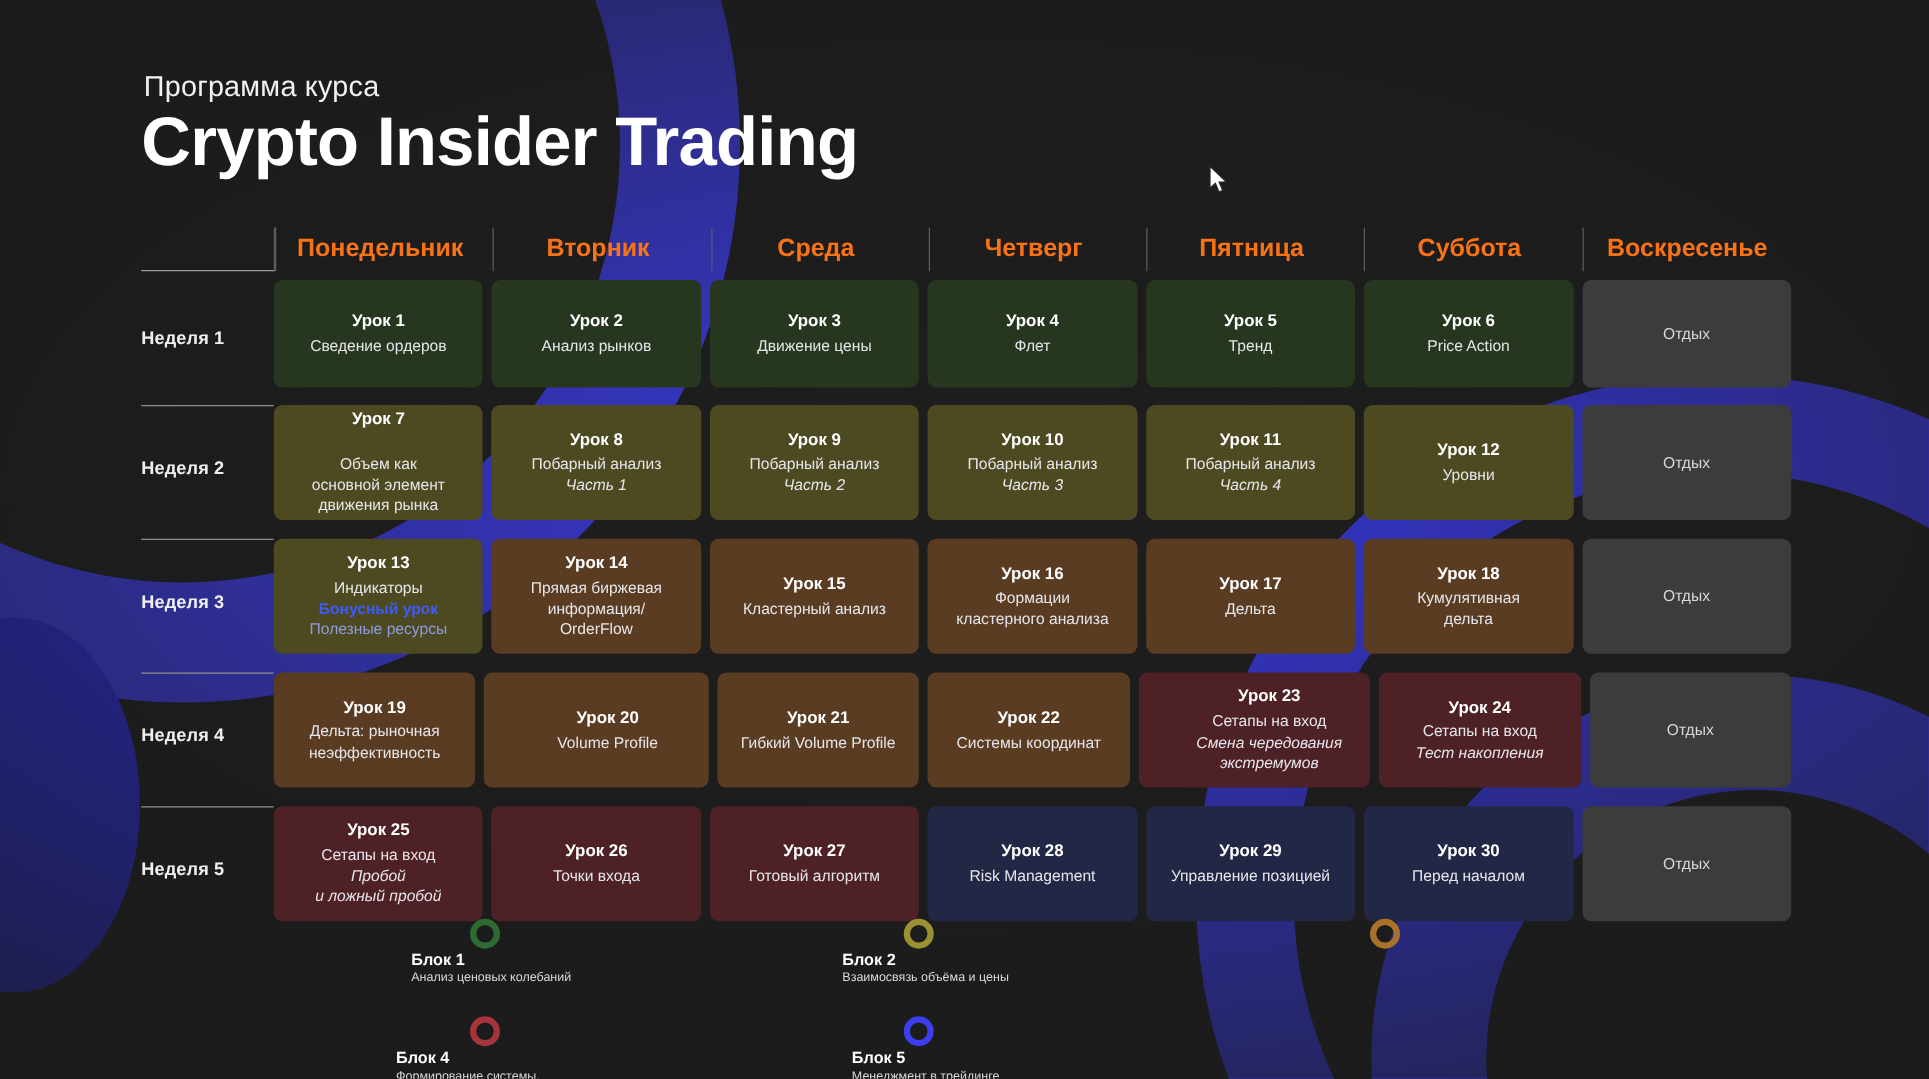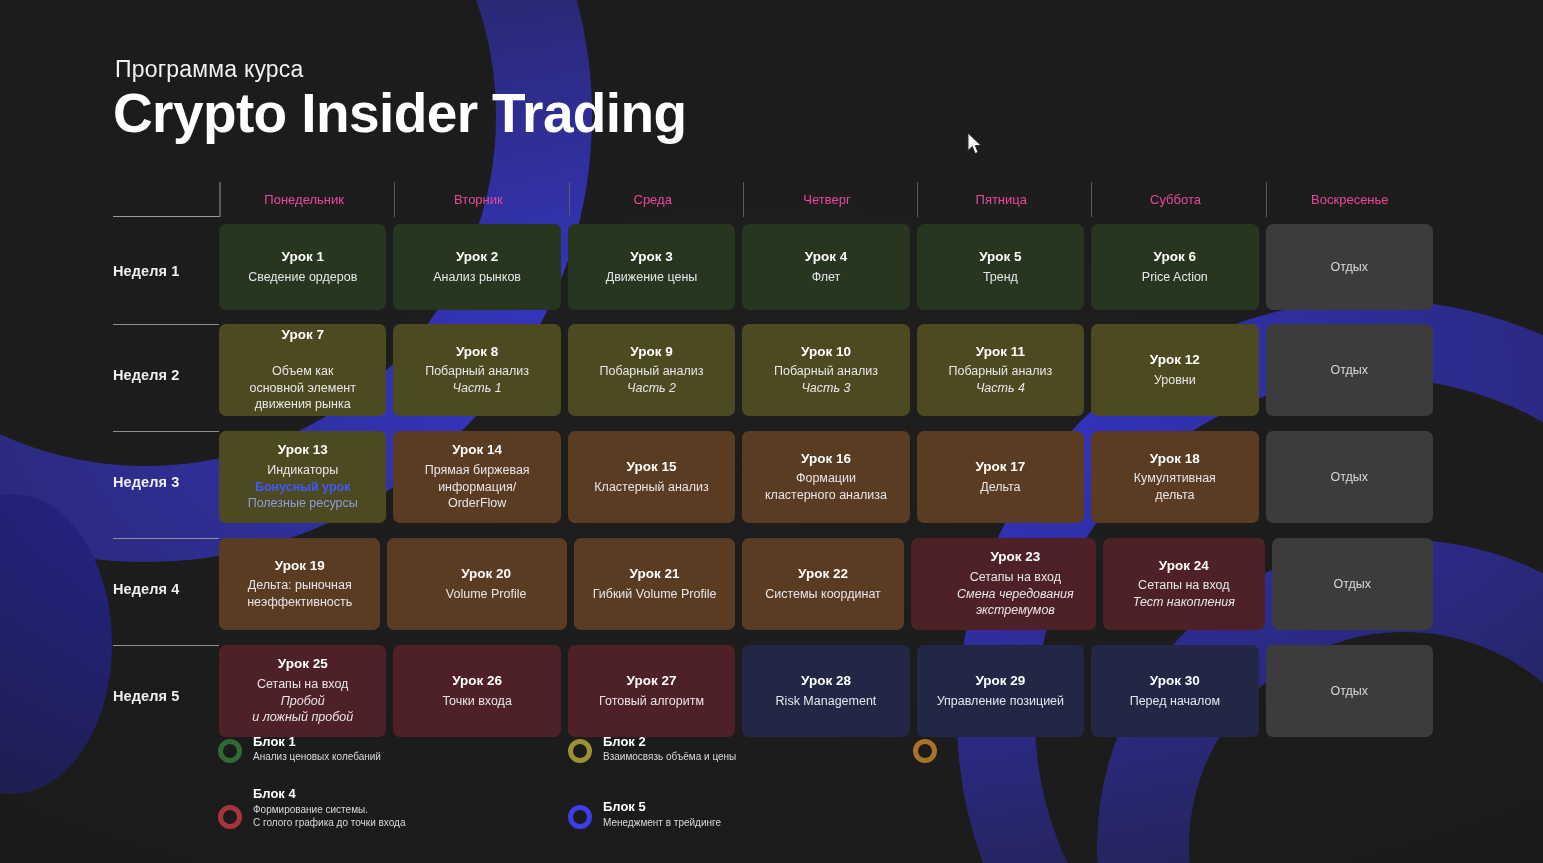--- a/index.html
+++ b/index.html
@@ -53,21 +53,21 @@
 
   .wk-col{
     width:106px;flex:0 0 106px;display:flex;align-items:center;
     font-size:14.5px;font-weight:700;color:#efeff2;letter-spacing:.1px;
   }
   .wk-col.hdr{border-right:1px solid #5b5b5b;border-bottom:1px solid #9a9a9a;}
   .wk-col.sep{border-top:1px solid #8f8f8f;}
 
   .daycell{
     flex:1 1 0;display:flex;align-items:center;justify-content:center;
-    font-size:13px;color:#ec4899;font-weight:400;
+    font-size:20px;color:#f97316;font-weight:700;
     border-left:1px solid #5b5b5b;
   }
   .daycell:first-of-type{border-left:1px solid #5b5b5b;}
 
   .cells{display:flex;flex:1 1 auto;gap:7px;}
   .week-row{margin-top:7px;}
 
   .card{
     flex:1 1 0;border-radius:7px;
     min-height:0;
@@ -88,21 +88,21 @@
   .r3 .card{height:92px;}
   .r4 .card{height:92px;}
   .r5 .card{height:92px;text-align:center;}
 
   .r1 .wk-col{height:93px;}
   .r2 .wk-col,.r3 .wk-col,.r4 .wk-col,.r5 .wk-col{height:99px;}
 
   
   .legend{position:absolute;left:218px;top:733px;width:1110px;}
   .leg-row{display:flex;}
-  .leg-item{display:flex;align-items:flex-end;}
+  .leg-item{display:flex;align-items:center;flex-direction:column;}
   .leg-item.c1{width:350px;}
   .leg-item.c2{width:345px;}
   .leg-item.c3{width:400px;}
   .dot{
     width:24px;height:24px;border-radius:50%;flex:0 0 24px;
     margin-right:11px;margin-top:2px;box-sizing:border-box;
   }
   .leg-txt{padding-top:1px;}
   .leg-title{font-size:13px;font-weight:700;color:#ffffff;line-height:1.25;}
   .leg-desc{font-size:10px;font-weight:400;color:#d9d9de;line-height:1.3;}

